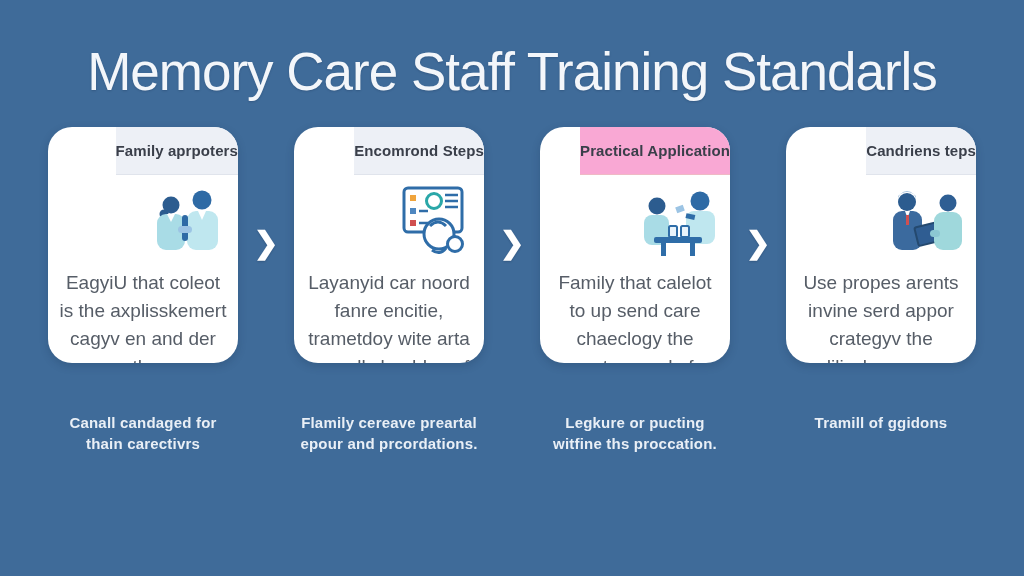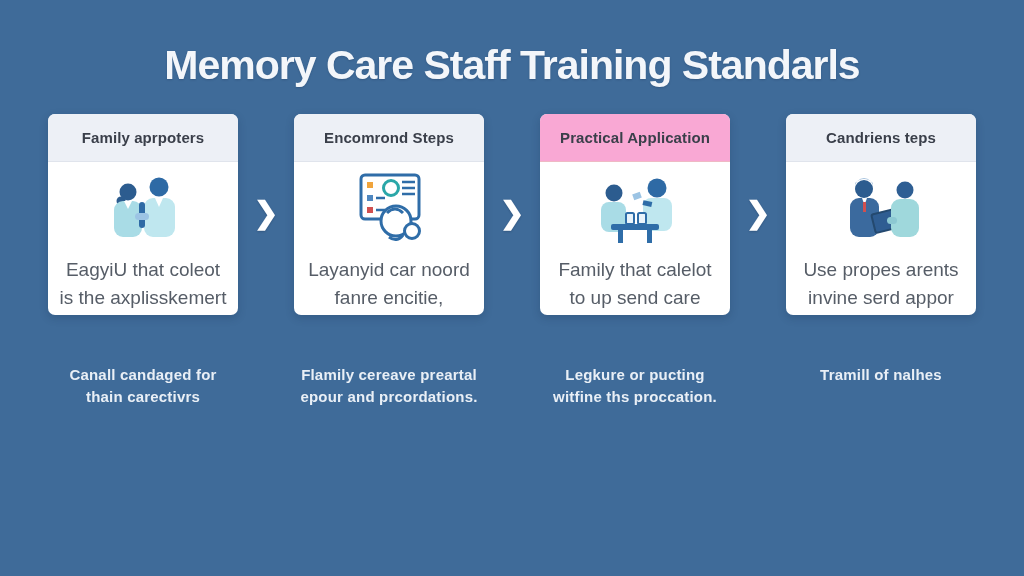--- a/index.html
+++ b/index.html
@@ -9,22 +9,22 @@
     font-family:"Liberation Sans", sans-serif;
     overflow:hidden;
     position:relative;
   }
   .stage{width:1024px;height:576px;box-sizing:border-box;padding-top:44px;}
 
   
   .title{
     text-align:center;
     color:#f3f6fa;
-    font-size:41px;
-    font-weight:700;
+    font-size:53px;
+    font-weight:400;
     letter-spacing:-1px;
     line-height:1.05;
     text-shadow:0 1px 2px rgba(20,40,70,.25);
   }
   .subtitle-row{
     margin-top:17px;
     display:flex;align-items:center;justify-content:center;gap:16px;
   }
   .rule{width:68px;height:2px;background:#e3ebf4;border-radius:2px;}
   .subtitle{
@@ -37,25 +37,25 @@
   
   .cards-grid{
     margin-top:27px;
     padding:0 48px;
     display:grid;
     grid-template-columns:190px 1fr 190px 1fr 190px 1fr 190px;
     align-items:stretch;
   }
   .card{
     background:#ffffff;
-    border-radius:7px;
-    height:201px;
+    border-radius:24px;
+    height:236px;
     box-shadow:0 3px 8px rgba(20,40,70,.22);
     overflow:hidden;
-    display:flex;flex-direction:column;
+    display:flex;flex-direction:column;align-items:flex-end;
   }
   .card-header{
     background:#edf0f6;
     border-bottom:1px solid #e0e4ec;
     height:47px;
     display:flex;align-items:center;justify-content:center;
     color:#3a3f4a;
     font-size:15px;font-weight:700;letter-spacing:.1px;
     flex:0 0 auto;
   }
@@ -192,16 +192,16 @@
 
   </div>
 
   <div class="captions-grid">
     <div class="caption">Canall candaged for thain carectivrs</div>
     <div></div>
     <div class="caption">Flamily cereave preartal epour and prcordations.</div>
     <div></div>
     <div class="caption">Legkure or pucting witfine ths proccation.</div>
     <div></div>
-    <div class="caption">Tramill of nalhes</div>
+    <div class="caption">Tramill of ggidons</div>
   </div>
 
 </div>
 
 </body></html>

